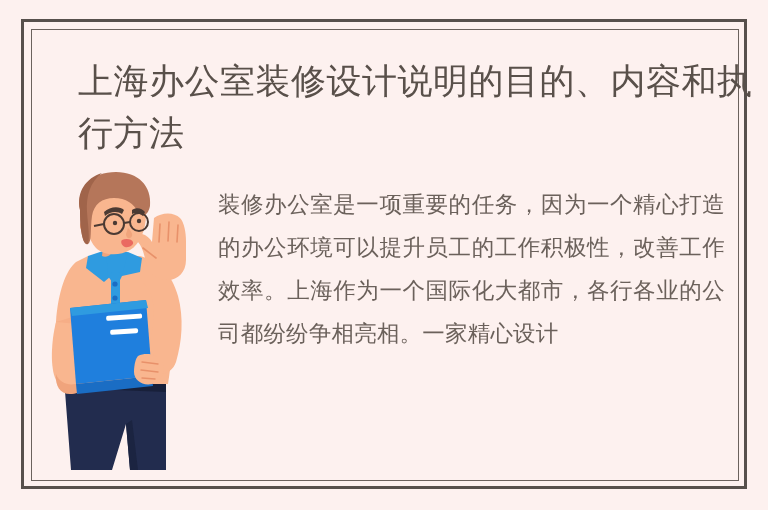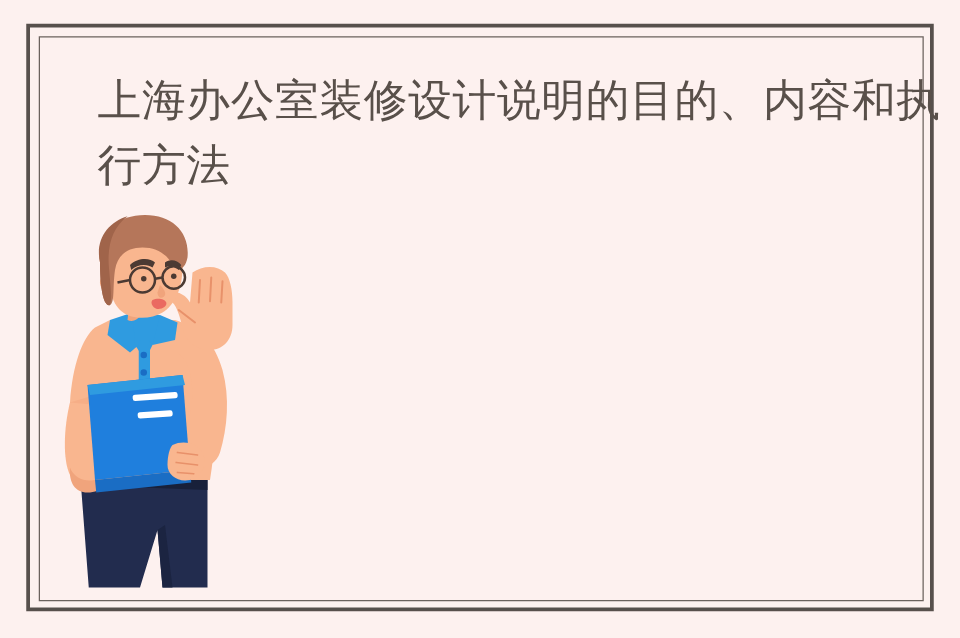--- a/index.html
+++ b/index.html
@@ -81,20 +81,21 @@
 </head>
 <body>
 
 <div class="page">
 
   <div class="frame-outer"></div>
   <div class="frame-inner"></div>
 
   <div class="title">上海办公室装修设计说明的目的、内容和执行方法</div>
 
+  <div class="body-text">装修办公室是一项重要的任务，因为一个精心打造的办公环境可以提升员工的工作积极性，改善工作效率。上海作为一个国际化大都市，各行各业的公司都纷纷争相亮相。一家精心设计</div>
 
   <div class="illustration">
     <svg viewBox="0 0 180 308" xmlns="http://www.w3.org/2000/svg">
 
       <g>
         <path d="M22 206 L124 206 L124 298 L88 298 L84 252 L70 298 L29 298 Z" fill="#222c4e"></path>
         <path d="M22 206 L124 206 L124 220 L22 216 Z" fill="#18203a"></path>
         <path d="M84 252 L88 298 L96 298 L90 248 Z" fill="#1b2441"></path>
       </g>
 

